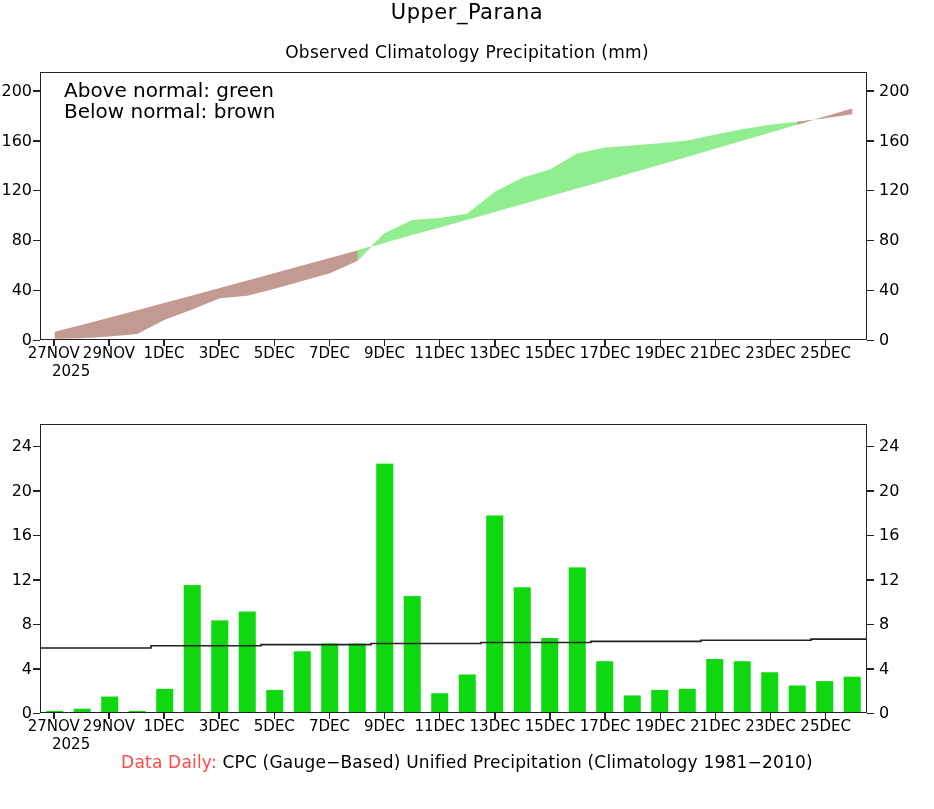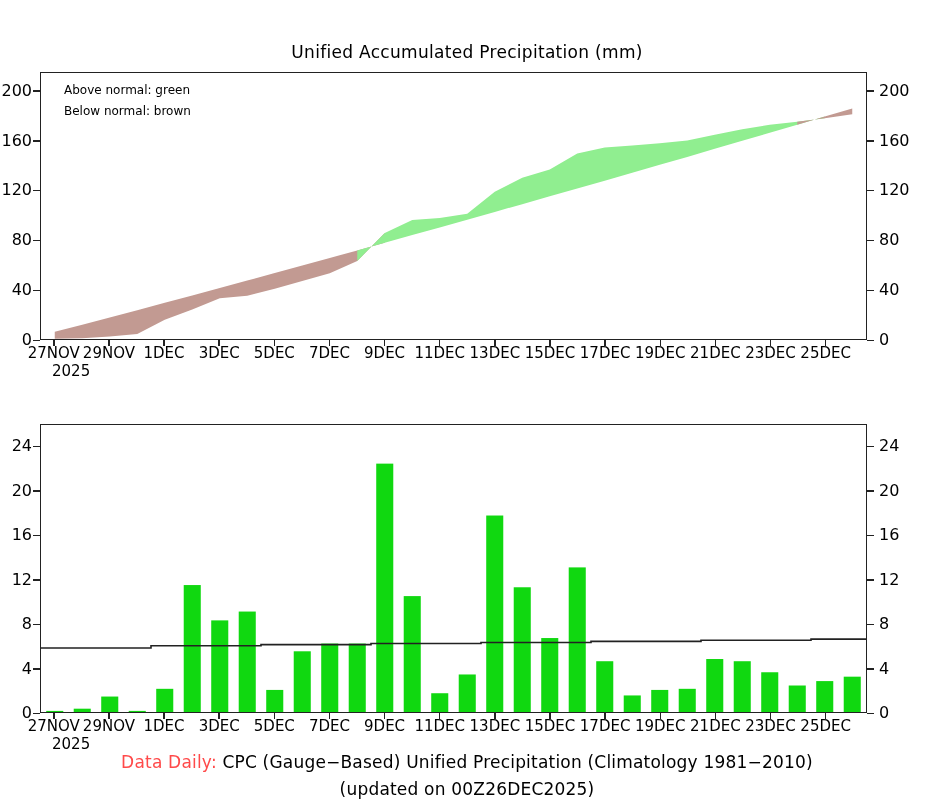--- a/index.html
+++ b/index.html
@@ -40,39 +40,40 @@
 
   
   .xlab{
     position:absolute;font-size:15px;line-height:15px;white-space:nowrap;
     text-align:center;
   }
   .yearlab{position:absolute;font-size:15px;line-height:15px;white-space:nowrap;}
 
   
   .legend{
-    position:absolute;font-size:12px;line-height:21px;white-space:nowrap;
+    position:absolute;font-size:20px;line-height:21px;white-space:nowrap;
   }
 
   
   .footer{
     position:absolute;left:0;width:934px;text-align:center;
     font-size:17px;letter-spacing:0.2px;
   }
   #footer-1{top:752px;}
   #footer-2{top:779px;}
   .src-label{color:#ff4a4a;}
 </style>
 </head>
 <body>
 
 <div class="page">
 
-
-  <div class="panel-title" id="title-top">Unified Accumulated Precipitation (mm)</div>
+  <div class="main-title">Upper_Parana</div>
+
+  <div class="panel-title" id="title-top">Observed Climatology Precipitation (mm)</div>
 
   <div class="frame" id="frame-top">
     <svg class="svgwrap" id="svg-top" viewBox="0 0 827 268" preserveAspectRatio="none">
         <polygon points="13.783333333333333,267.6260465116279 41.35,267.25209302325584 68.91666666666667,265.50697674418603 96.48333333333333,262.8893023255814 124.05,248.55441860465118 151.61666666666667,238.20837209302326 179.18333333333334,226.86511627906975 206.75,224.37209302325581 234.31666666666666,217.39162790697674 261.8833333333333,209.6632558139535 289.45,201.81023255813955 317.01666666666665,189.34511627906977 344.5833333333333,161.2986046511628 344.5833333333333,171.02139534883722 317.01666666666665,178.74976744186046 289.45,186.353488372093 261.8833333333333,193.95720930232557 234.31666666666666,201.56093023255815 206.75,209.1646511627907 179.18333333333334,216.64372093023255 151.61666666666667,224.12279069767442 124.05,231.6018604651163 96.48333333333333,239.08093023255813 68.91666666666667,246.3106976744186 41.35,253.54046511627908 13.783333333333333,260.7702325581395" fill="#c29a92" stroke="none"></polygon>
         <polygon points="317.01666666666665,189.34511627906977 344.5833333333333,161.2986046511628 372.15,148.21023255813952 399.71666666666664,145.96651162790698 427.2833333333333,141.72837209302327 454.85,119.54046511627908 482.4166666666667,105.57953488372092 509.98333333333335,97.22790697674418 537.55,81.02325581395348 565.1166666666667,75.1646511627907 592.6833333333333,73.17023255813953 620.25,70.67720930232556 647.8166666666666,68.05953488372091 675.3833333333333,62.200930232558136 702.95,56.591627906976754 730.5166666666667,52.10418604651164 758.0833333333334,49.11255813953491 785.65,45.62232558139533 785.65,43.877209302325554 758.0833333333334,52.10418604651164 730.5166666666667,60.20651162790699 702.95,68.30883720930234 675.3833333333333,76.41116279069769 647.8166666666666,84.51348837209304 620.25,92.49116279069767 592.6833333333333,100.46883720930231 565.1166666666667,108.44651162790697 537.55,116.42418604651164 509.98333333333335,124.27720930232559 482.4166666666667,132.13023255813954 454.85,139.9832558139535 427.2833333333333,147.83627906976744 399.71666666666664,155.5646511627907 372.15,163.29302325581395 344.5833333333333,171.02139534883722 317.01666666666665,178.74976744186046" fill="#90ee90" stroke="none"></polygon>
         <polygon points="758.0833333333334,49.11255813953491 785.65,45.62232558139533 813.2166666666667,41.63348837209304 813.2166666666667,35.65023255813952 785.65,43.877209302325554 758.0833333333334,52.10418604651164" fill="#c29a92" stroke="none"></polygon>
         <polyline points="13.783333333333333,267.6260465116279 41.35,267.25209302325584 68.91666666666667,265.50697674418603 96.48333333333333,262.8893023255814 124.05,248.55441860465118 151.61666666666667,238.20837209302326 179.18333333333334,226.86511627906975 206.75,224.37209302325581 234.31666666666666,217.39162790697674 261.8833333333333,209.6632558139535 289.45,201.81023255813955 317.01666666666665,189.34511627906977 344.5833333333333,161.2986046511628 372.15,148.21023255813952 399.71666666666664,145.96651162790698 427.2833333333333,141.72837209302327 454.85,119.54046511627908 482.4166666666667,105.57953488372092 509.98333333333335,97.22790697674418 537.55,81.02325581395348 565.1166666666667,75.1646511627907 592.6833333333333,73.17023255813953 620.25,70.67720930232556 647.8166666666666,68.05953488372091 675.3833333333333,62.200930232558136 702.95,56.591627906976754 730.5166666666667,52.10418604651164 758.0833333333334,49.11255813953491 785.65,45.62232558139533 813.2166666666667,41.63348837209304" fill="none" stroke="#9c7c76" stroke-width="0.6" opacity="0"></polyline>
         <polyline points="13.783333333333333,260.7702325581395 41.35,253.54046511627908 68.91666666666667,246.3106976744186 96.48333333333333,239.08093023255813 124.05,231.6018604651163 151.61666666666667,224.12279069767442 179.18333333333334,216.64372093023255 206.75,209.1646511627907 234.31666666666666,201.56093023255815 261.8833333333333,193.95720930232557 289.45,186.353488372093 317.01666666666665,178.74976744186046 344.5833333333333,171.02139534883722 372.15,163.29302325581395 399.71666666666664,155.5646511627907 427.2833333333333,147.83627906976744 454.85,139.9832558139535 482.4166666666667,132.13023255813954 509.98333333333335,124.27720930232559 537.55,116.42418604651164 565.1166666666667,108.44651162790697 592.6833333333333,100.46883720930231 620.25,92.49116279069767 647.8166666666666,84.51348837209304 675.3833333333333,76.41116279069769 702.95,68.30883720930234 730.5166666666667,60.20651162790699 758.0833333333334,52.10418604651164 785.65,43.877209302325554 813.2166666666667,35.65023255813952" fill="none" stroke="#9c7c76" stroke-width="0.6" opacity="0"></polyline>
       </svg>
   </div>
@@ -235,15 +236,14 @@
       <div class="tickmark" style="left: 769.767px; top: 713px; width: 1.5px; height: 6px;"></div>
       <div class="xlab" style="left: 789.65px; top: 719px; width: 72px;">25DEC</div>
       <div class="tickmark" style="left: 824.9px; top: 713px; width: 1.5px; height: 6px;"></div>
       <div class="yearlab" style="left: 52px; top: 737px;">2025</div>
     </div>
 
   <div class="footer" id="footer-1">
     <span class="src-label">Data Daily:</span>
     <span>CPC (Gauge−Based) Unified Precipitation (Climatology 1981−2010)</span>
   </div>
-  <div class="footer" id="footer-2">(updated on 00Z26DEC2025)</div>
 
 </div>
 
 </body></html>

